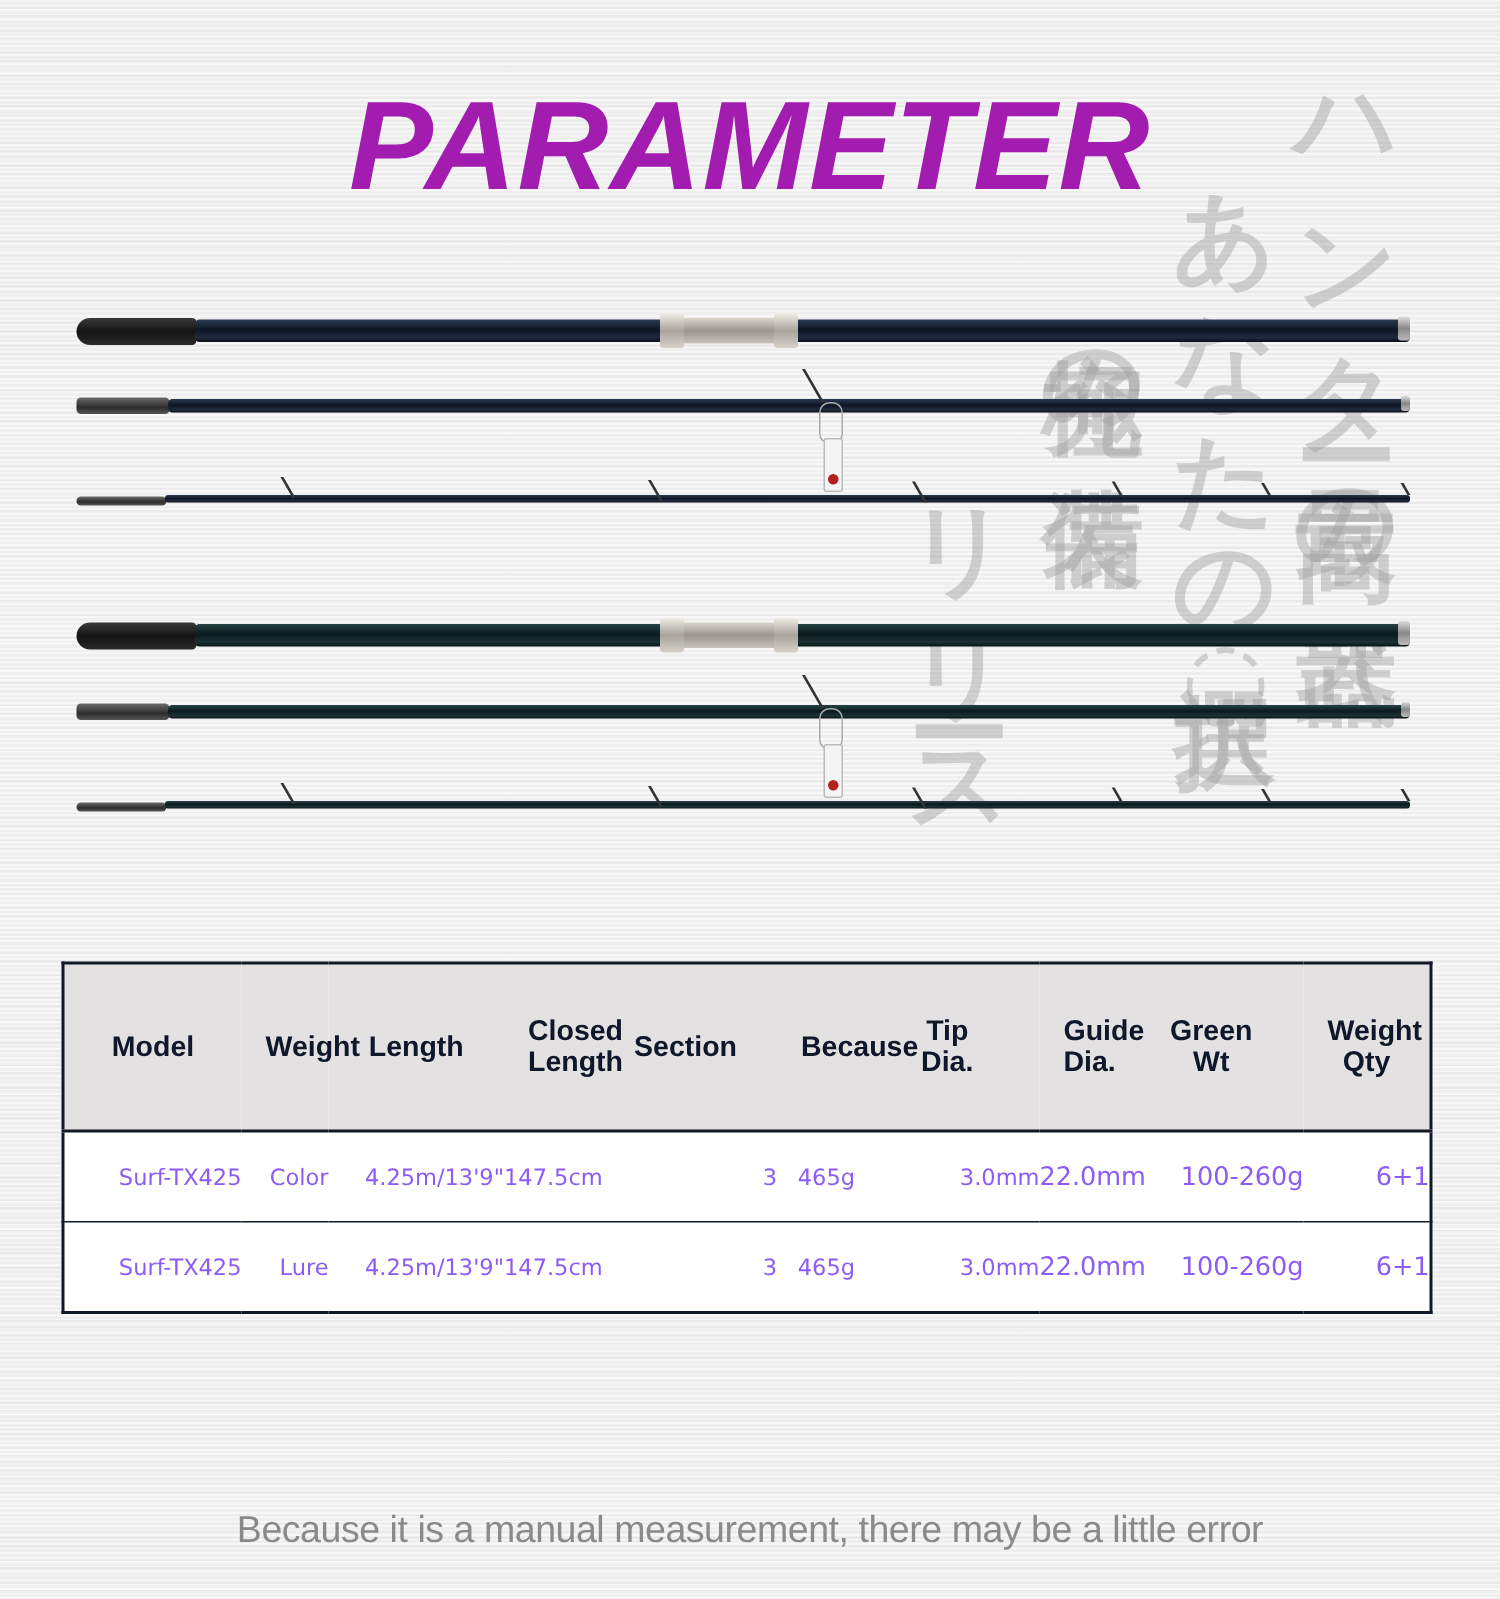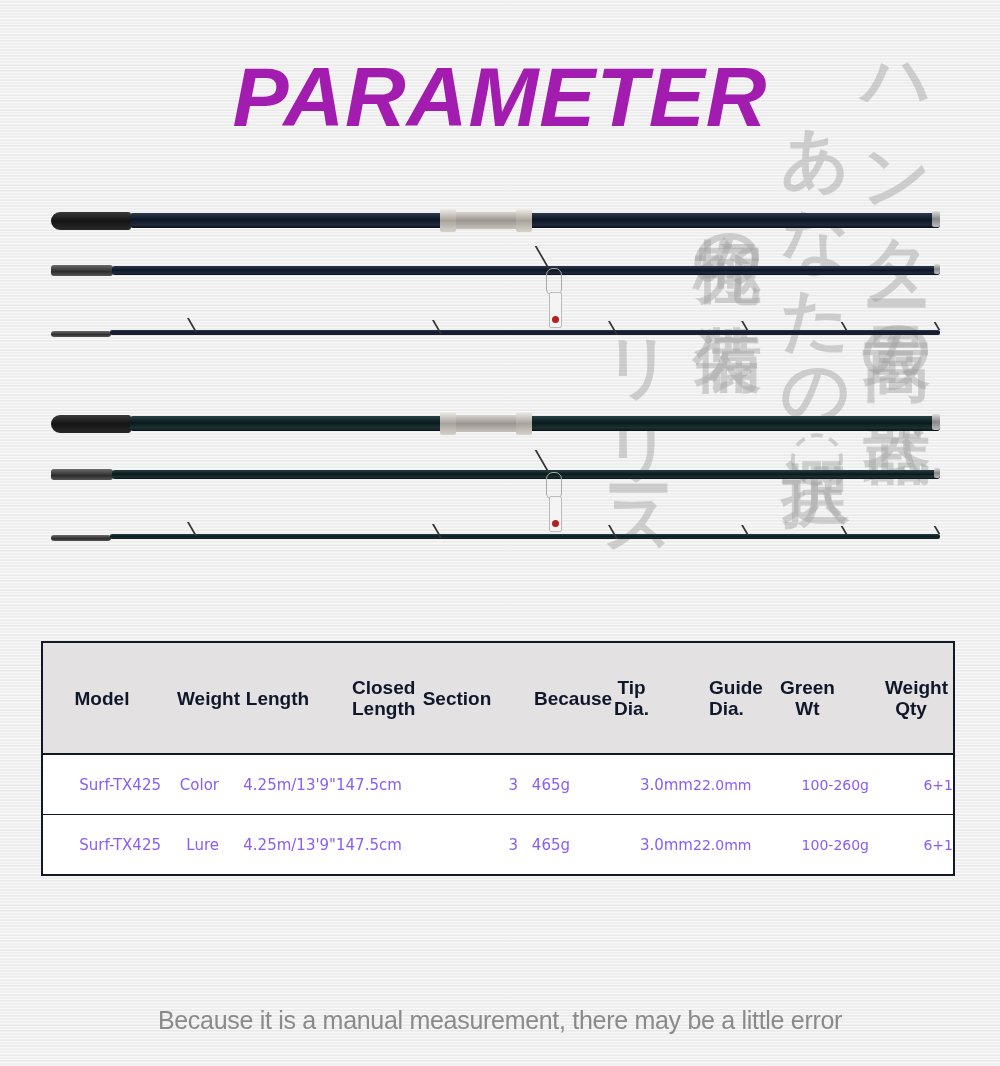--- a/index.html
+++ b/index.html
@@ -77,21 +77,21 @@
   .spec-table th {
     background: #e3e1e2; height: 78px; padding: 16px; font-family: "Liberation Sans", sans-serif;
     font-weight: bold; font-size: 19px; line-height: 21px; color: #0f172a; text-align: center;
     border-bottom: 2px solid #111826;
   }
   .spec-table td {
     height: 59px; padding: 0; text-align: right; font-family: "DejaVu Sans", sans-serif;
     font-size: 15px; color: #8b5cf6; border-bottom: 1px solid #111826; white-space: nowrap;
   }
   .spec-table tr:last-child td { border-bottom: none; }
-  .spec-table td.num-lg { font-size: 14px; }
+  .spec-table td.num-lg { font-size: 17px; }
   .note {
     position: absolute; left: 0; right: 0; top: 1006px; text-align: center;
     font-family: "Liberation Sans", sans-serif; font-size: 25px; color: #8a8a8a; letter-spacing: -0.3px;
   }
 </style>
 </head>
 <body>
 
 <div class="title">PARAMETER</div>
 

